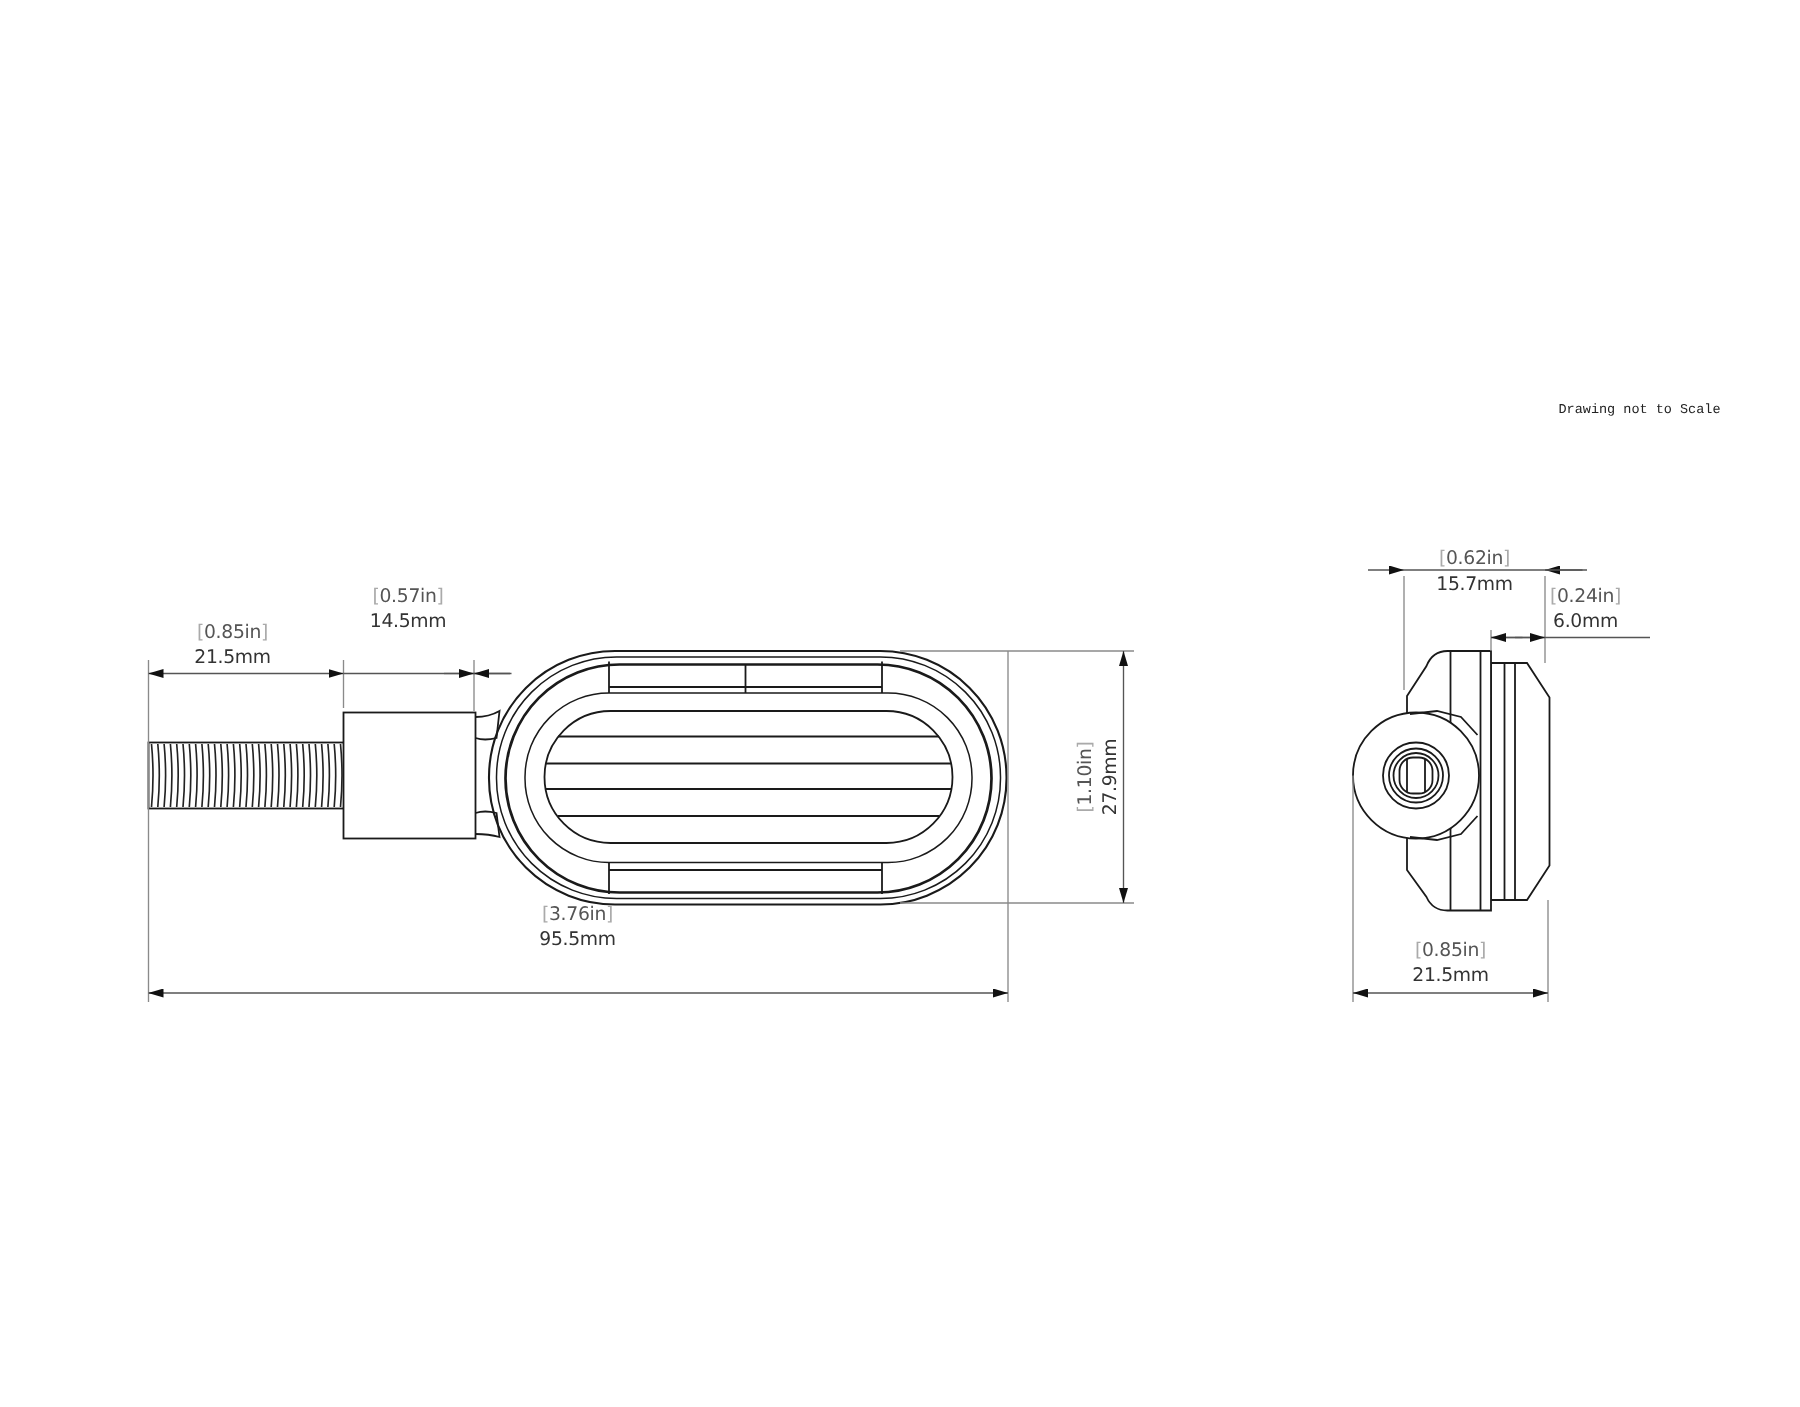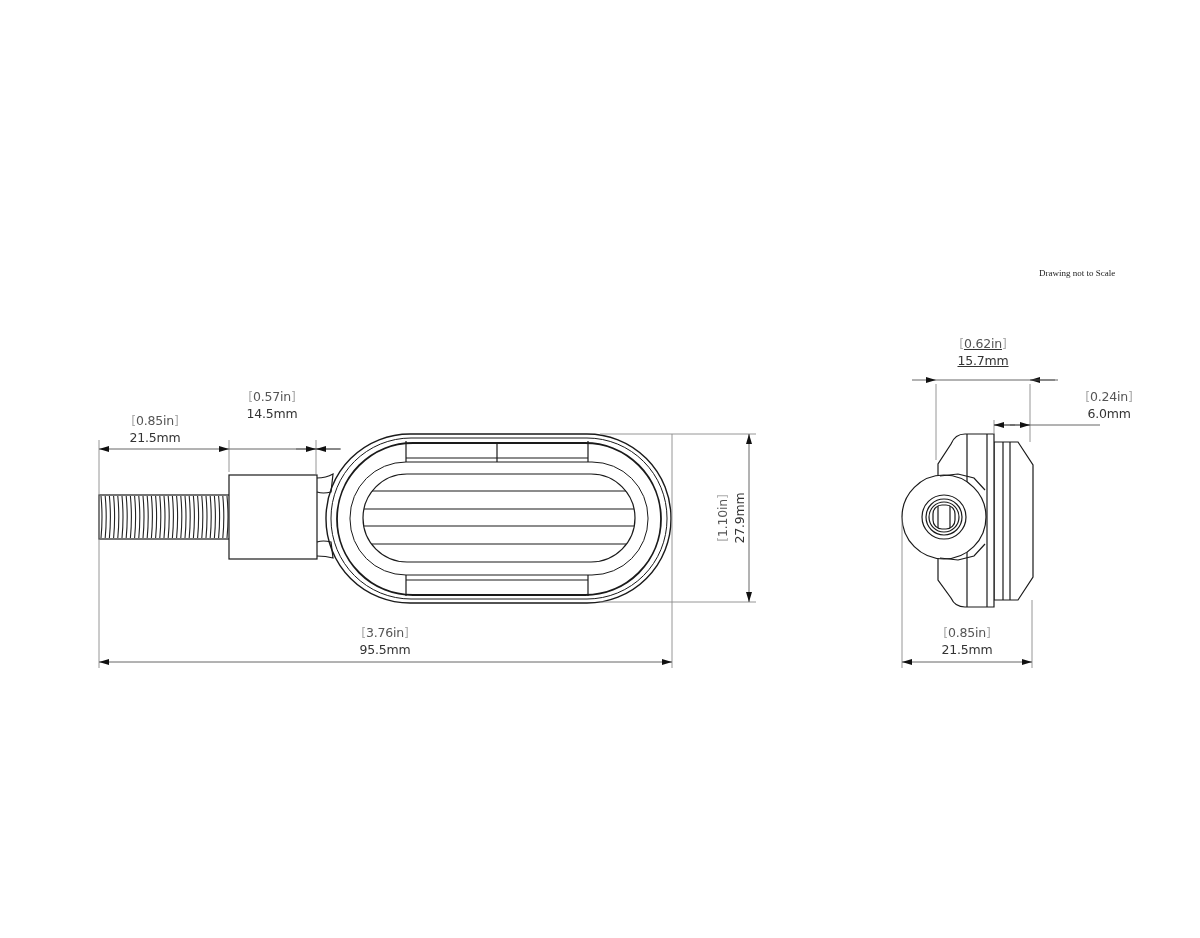--- a/index.html
+++ b/index.html
@@ -1,18 +1,18 @@
 <!DOCTYPE html>
 <html><head>
 <meta charset="utf-8">
 <style>
   html, body { margin: 0; padding: 0; background: #ffffff; }
   body { width: 1200px; height: 938px; position: relative; overflow: hidden; font-family: "DejaVu Sans", sans-serif; }
   #drawing { position: absolute; left: 0; top: 0; }
-  .note { position: absolute; left: 1013px; top: 268px; font-size: 9px; color: #222; font-family: Liberation Serif, serif; white-space: nowrap; padding-left: 26px; }
+  .note { position: absolute; left: 1013px; top: 268px; font-size: 9px; color: #222; font-family: Liberation Mono, monospace; white-space: nowrap; padding-left: 26px; }
   .dim { position: absolute; font-size: 12.5px; color: #333; text-align: center; line-height: 17px; white-space: nowrap; font-family: "DejaVu Sans", sans-serif; letter-spacing: -0.2px; }
   .dim .in { color: #555; }
   .dim .in::before { content: "["; color: #aaa; }
   .dim .in::after { content: "]"; color: #aaa; }
   .vdim { position: absolute; transform: rotate(-90deg); transform-origin: center center; }
 </style>
 </head>
 <body>
 
 <svg id="drawing" width="1200" height="938" viewBox="0 0 1200 938" xmlns="http://www.w3.org/2000/svg">
@@ -143,33 +143,33 @@
 <div class="note">Drawing not to Scale</div>
 
 <div class="dim" style="left:120px; top:412px; width:70px;">
   <div class="in">0.85in</div>
   <div>21.5mm</div>
 </div>
 <div class="dim" style="left:237px; top:388px; width:70px;">
   <div class="in">0.57in</div>
   <div>14.5mm</div>
 </div>
-<div class="dim" style="left:348px; top:624px; width:74px;">
+<div class="dim" style="left:348px; top:600px; width:74px;">
   <div class="in">3.76in</div>
   <div>95.5mm</div>
 </div>
 <div class="dim vdim" style="left:692px; top:500px; width:80px; height:36px;">
   <div class="in">1.10in</div>
   <div>27.9mm</div>
 </div>
 
-<div class="dim" style="left:946px; top:335px; width:74px;text-decoration:underline;">
+<div class="dim" style="left:946px; top:363px; width:74px;">
   <div class="in">0.62in</div>
   <div>15.7mm</div>
 </div>
-<div class="dim" style="left:1076px; top:388px; width:66px;">
+<div class="dim" style="left:1024px; top:388px; width:66px;">
   <div class="in">0.24in</div>
   <div>6.0mm</div>
 </div>
 <div class="dim" style="left:932px; top:624px; width:70px;">
   <div class="in">0.85in</div>
   <div>21.5mm</div>
 </div>
 
 </body></html>

